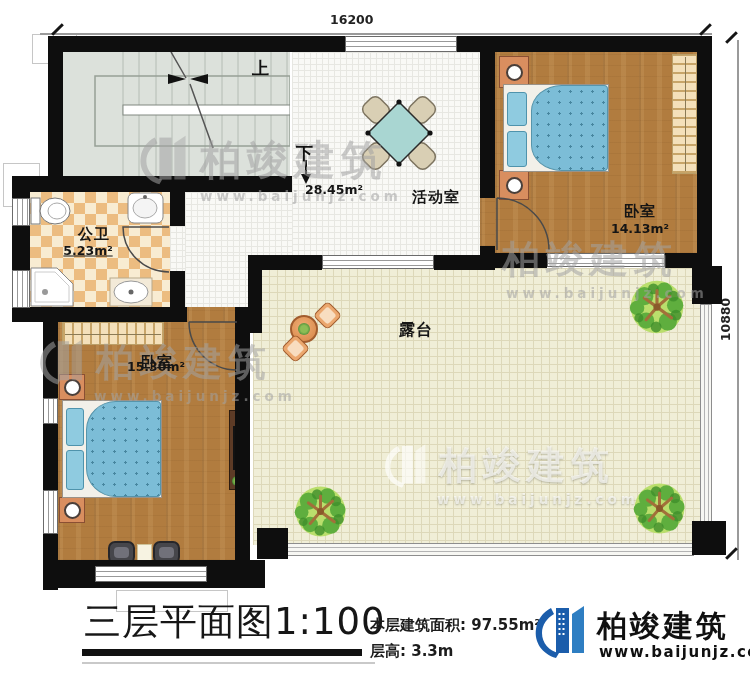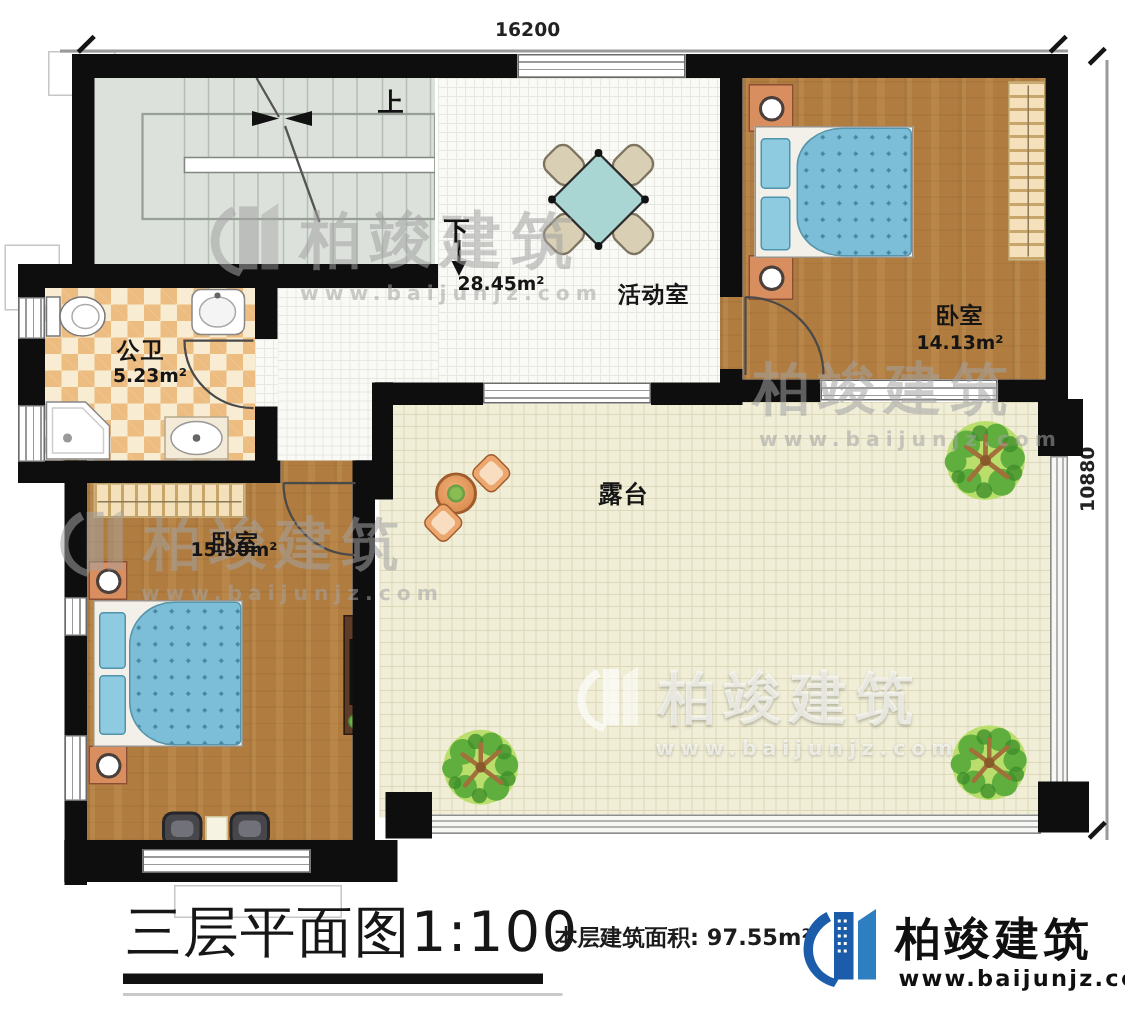--- a/index.html
+++ b/index.html
@@ -273,21 +273,21 @@
     <polygon points="301,174 311,174 306,184" fill="#111"></polygon>
   </svg>
 
   <div class="stairlab" style="left:252px;top:57px;">上</div>
   <div class="stairlab" style="left:296px;top:142px;">下</div>
   <div class="room-label rarea" style="left:334px;top:189px;">28.45m²</div>
   <div class="room-label rname" style="left:436px;top:197px;">活动室</div>
   <div class="room-label rname" style="left:640px;top:211px;">卧室</div>
   <div class="room-label rarea" style="left:640px;top:228px;">14.13m²</div>
   <div class="room-label rname" style="left:94px;top:234px;">公卫</div>
-  <div class="room-label rarea" style="left:100px;top:250px;">5.23m²</div>
+  <div class="room-label rarea" style="left:88px;top:250px;text-decoration:underline;">5.23m²</div>
   <div class="room-label rname" style="left:157px;top:362px;">卧室</div>
   <div class="room-label rarea" style="left:156px;top:366px;">15.30m²</div>
   <div class="room-label rname" style="left:416px;top:330px;font-size:16px;">露台</div>
 
   <div class="wm" style="left:138px;top:132px;">
     <div class="wm-row">
         <svg class="wm-glyph" width="54" height="56" viewBox="0 0 56 60">
           <use href="#wmglyph"></use>
         </svg>
         <span class="wm-company">柏竣建筑</span>
@@ -317,20 +317,21 @@
         <span class="wm-company" style="font-size:38px;">柏竣建筑</span>
       </div>
     <span class="wm-site" style="margin-left:54px;">www.baijunjz.com</span>
   </div>
 
   <div class="title">三层平面图1:100</div>
   <div class="title-thick"></div>
   <div class="title-thin"></div>
   <div class="specs">
     <div>本层建筑面积: 97.55m²</div>
+    <div>层高: 3.3m</div>
   </div>
   <svg class="logo" width="56" height="60" viewBox="0 0 56 60">
     <path d="M22 56 C 8 52 0 40 2 27 C 3 18 9 10 17 6 L 20 12 C 13 16 8 23 8 31 C 8 41 15 49 25 51 Z" fill="#1b5dab"></path>
     <rect x="22" y="6" width="13" height="45" fill="#1b5dab"></rect>
     <g fill="#fff">
         <rect x="24.5" y="11" width="2" height="2"></rect>
         <rect x="28.5" y="11" width="2" height="2"></rect>
         <rect x="24.5" y="16" width="2" height="2"></rect>
         <rect x="28.5" y="16" width="2" height="2"></rect>
         <rect x="24.5" y="21" width="2" height="2"></rect>

